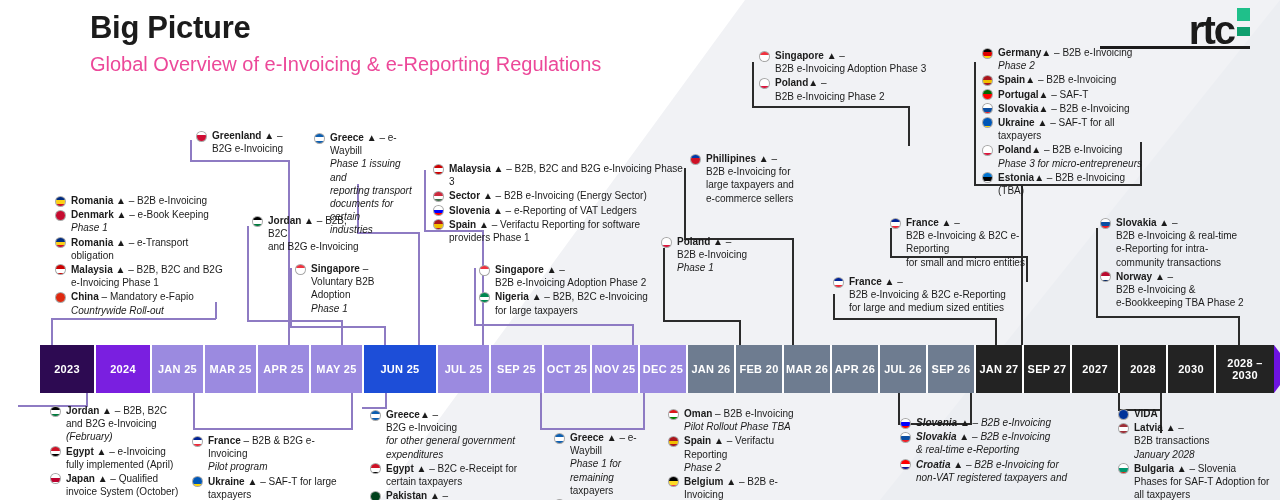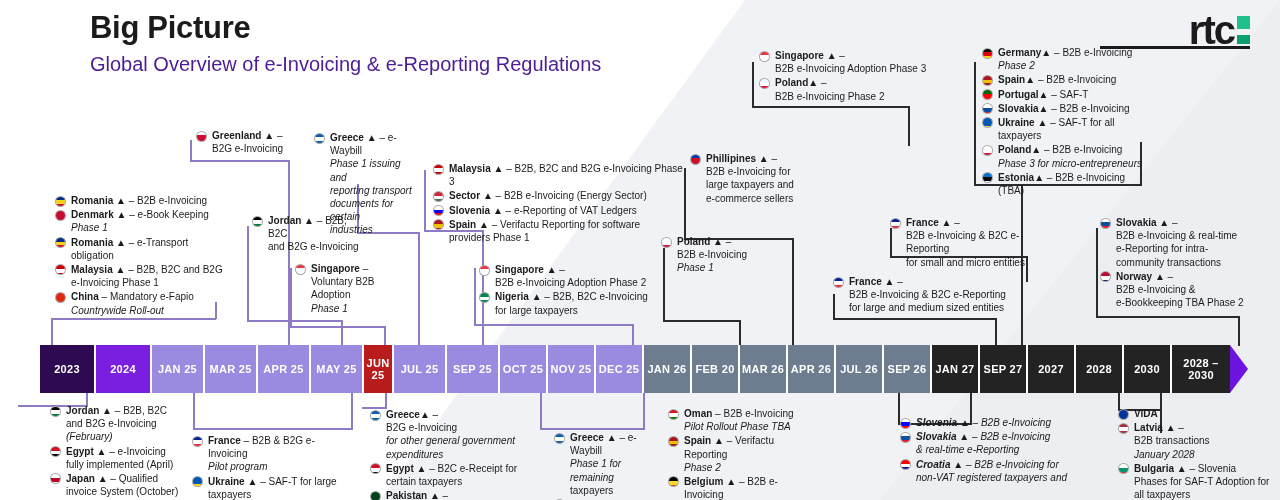--- a/index.html
+++ b/index.html
@@ -35,28 +35,28 @@
     z-index: 0;
   }
 
   
   .header { position: absolute; left: 90px; top: 10px; z-index: 6; }
   .title {
     font-size: 31px; font-weight: bold; color: #1b1b1b;
     letter-spacing: -0.3px; line-height: 1.15; margin: 0;
   }
   .subtitle {
-    font-size: 20px; color: #4c1d95; margin-top: 6px;
+    font-size: 20px; color: #ec4899; margin-top: 6px;
     line-height: 1.2; font-weight: normal;
   }
 
   
   .logo {
     position: absolute; right: 30px; top: 8px; z-index: 7;
-    display: flex; align-items: center; gap: 2px;
+    display: flex; align-items: flex-start; gap: 2px;
   }
   .logo-text {
     font-size: 40px; font-weight: bold; color: #1b1b1b;
     letter-spacing: -2px; font-family: "Liberation Sans", sans-serif;
   }
   .logo-mark {
     width: 16px; height: 30px; position: relative; margin-left: -2px;
   }
   .logo-mark:before {
     content: ""; position: absolute; right: 0; top: 0;
@@ -220,21 +220,21 @@
   <div class="vline dk" style="left:1160px;top:393px; height:40px;"></div>
   <div class="hline dk" style="left:1118px;top:409px; width:44px;"></div>
 
   <div class="timeline">
       <div class="tl-seg" style="width: 56px; background: rgb(45, 10, 82);">2023</div>
       <div class="tl-seg" style="width: 56px; background: rgb(122, 31, 224);">2024</div>
       <div class="tl-seg" style="width: 53px; background: rgb(155, 138, 224);">JAN 25</div>
       <div class="tl-seg" style="width: 53px; background: rgb(155, 138, 224);">MAR 25</div>
       <div class="tl-seg" style="width: 53px; background: rgb(155, 138, 224);">APR 25</div>
       <div class="tl-seg" style="width: 53px; background: rgb(155, 138, 224);">MAY 25</div>
-      <div class="tl-seg" style="width: 30px; background: #b91c1c;">JUN 25</div>
+      <div class="tl-seg" style="width: 74px; background: #1d4ed8;">JUN 25</div>
       <div class="tl-seg" style="width: 53px; background: rgb(155, 138, 224);">JUL 25</div>
       <div class="tl-seg" style="width: 53px; background: rgb(155, 138, 224);">SEP 25</div>
       <div class="tl-seg" style="width: 48px; background: rgb(155, 138, 224);">OCT 25</div>
       <div class="tl-seg" style="width: 48px; background: rgb(155, 138, 224);">NOV 25</div>
       <div class="tl-seg" style="width: 48px; background: rgb(155, 138, 224);">DEC 25</div>
       <div class="tl-seg" style="width: 48px; background: rgb(110, 124, 144);">JAN 26</div>
       <div class="tl-seg" style="width: 48px; background: rgb(110, 124, 144);">FEB 20</div>
       <div class="tl-seg" style="width: 48px; background: rgb(110, 124, 144);">MAR 26</div>
       <div class="tl-seg" style="width: 48px; background: rgb(110, 124, 144);">APR 26</div>
       <div class="tl-seg" style="width: 48px; background: rgb(110, 124, 144);">JUL 26</div>

